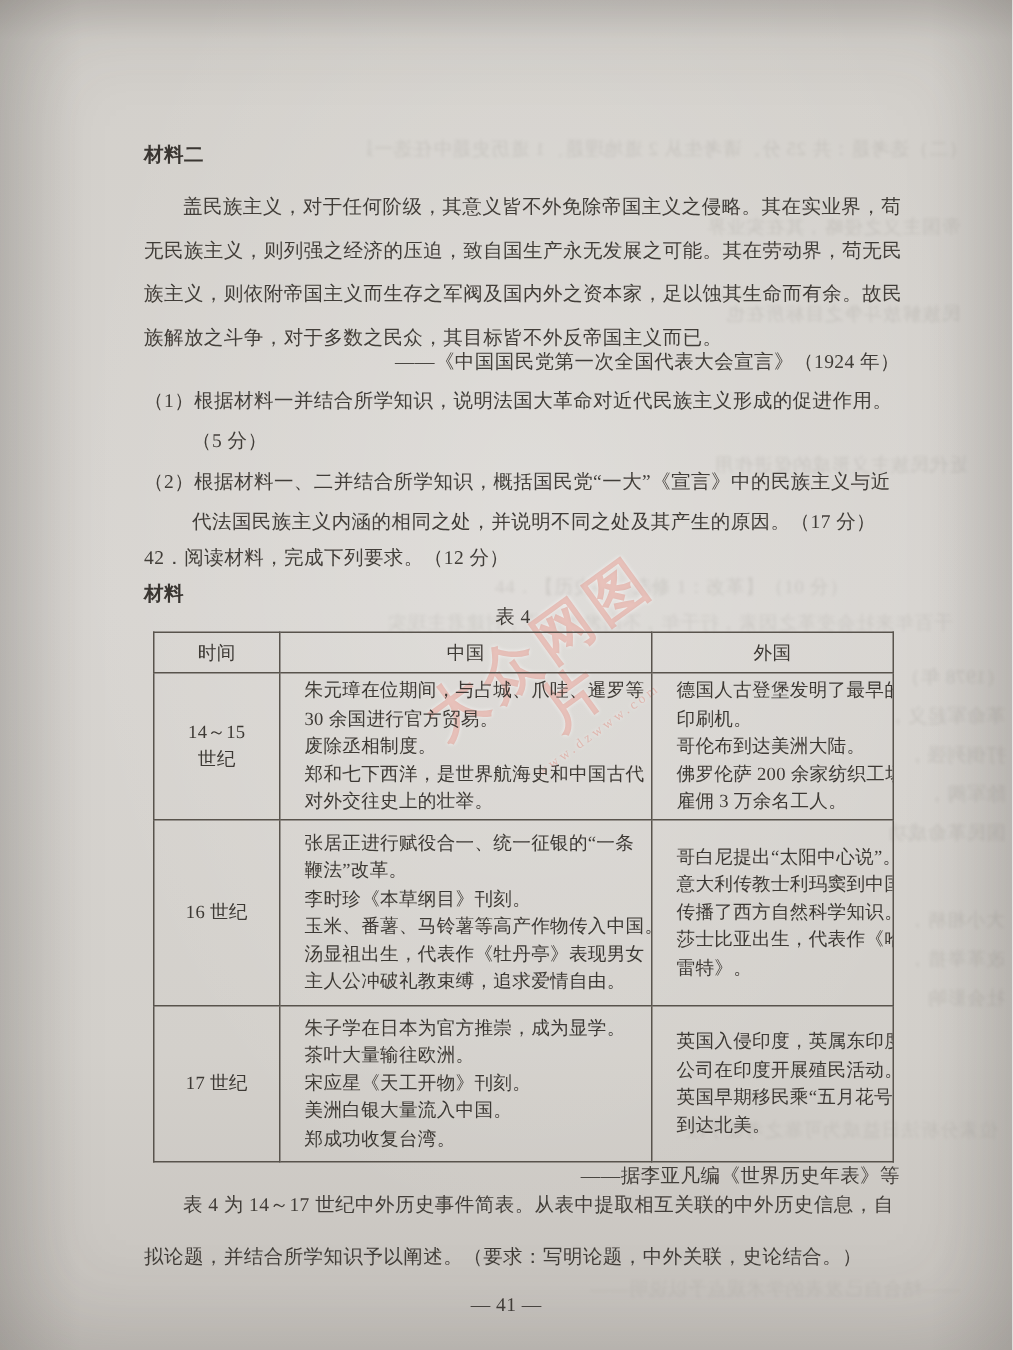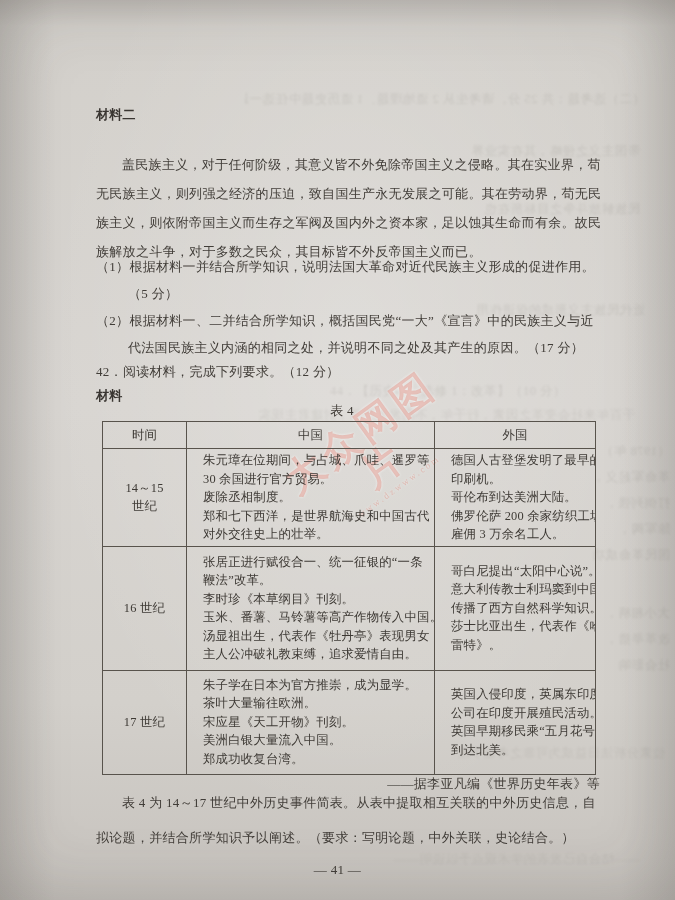--- a/index.html
+++ b/index.html
@@ -17,21 +17,21 @@
   }
   .page::after{
     content:"";position:absolute;inset:0;pointer-events:none;
     box-shadow:inset 0 0 70px rgba(60,54,48,0.22);
   }
   .tx{
     position:absolute;white-space:pre;color:#413d38;
     font-size:13px;letter-spacing:0.3px;line-height:29px;
   }
   .bold{font-weight:bold;color:#3a3632;}
-  .indent{text-indent:2em;margin-top:27px;}
+  .indent{text-indent:2em;}
   .right{text-align:right;}
   .center{text-align:center;}
   
   table.t4{
     position:absolute;left:102px;top:421px;border-collapse:collapse;
     table-layout:fixed;width:480px;
   }
   table.t4 td,table.t4 th{
     border:1px solid #58534c;color:#3d3934;font-weight:normal;
     font-size:12.4px;line-height:18.5px;letter-spacing:0.2px;
@@ -78,27 +78,28 @@
 改革举措，
 社会影响</span>
   <span class="bleed mir" style="left:450px;top:740px;width:215px;opacity:0.12;">位素分析法日益成为可靠之考证手段</span>
   <span class="bleed mir" style="left:240px;top:846px;width:400px;opacity:0.10;">——结合自己发表的学术观点予以说明——</span>
 
   <div class="wm">
     <div class="big">大众网图片</div>
     <div class="small">www.dzwww.com</div>
   </div>
 
-  <div class="tx bold" style="left:96px;top:100px;">材料二</div>
+  <div class="tx bold" style="left:96px;top:88px;">材料二</div>
 
   <div class="tx indent" style="left:96px;top:123px;width:505px;">盖民族主义，对于任何阶级，其意义皆不外免除帝国主义之侵略。其在实业界，苟
 无民族主义，则列强之经济的压迫，致自国生产永无发展之可能。其在劳动界，苟无民
 族主义，则依附帝国主义而生存之军阀及国内外之资本家，足以蚀其生命而有余。故民
 族解放之斗争，对于多数之民众，其目标皆不外反帝国主义而已。</div>
 
+  <div class="tx right" style="left:200px;top:226px;width:400px;">——《中国国民党第一次全国代表大会宣言》（1924 年）</div>
 
   <div class="tx" style="left:96px;top:252px;">（1）根据材料一并结合所学知识，说明法国大革命对近代民族主义形成的促进作用。</div>
   <div class="tx" style="left:128px;top:279px;">（5 分）</div>
 
   <div class="tx" style="left:96px;top:306px;">（2）根据材料一、二并结合所学知识，概括国民党“一大”《宣言》中的民族主义与近</div>
   <div class="tx" style="left:128px;top:333px;">代法国民族主义内涵的相同之处，并说明不同之处及其产生的原因。（17 分）</div>
 
   <div class="tx" style="left:96px;top:357px;text-align:center;">42．阅读材料，完成下列要求。（12 分）</div>
 
   <div class="tx bold" style="left:96px;top:381px;">材料</div>

